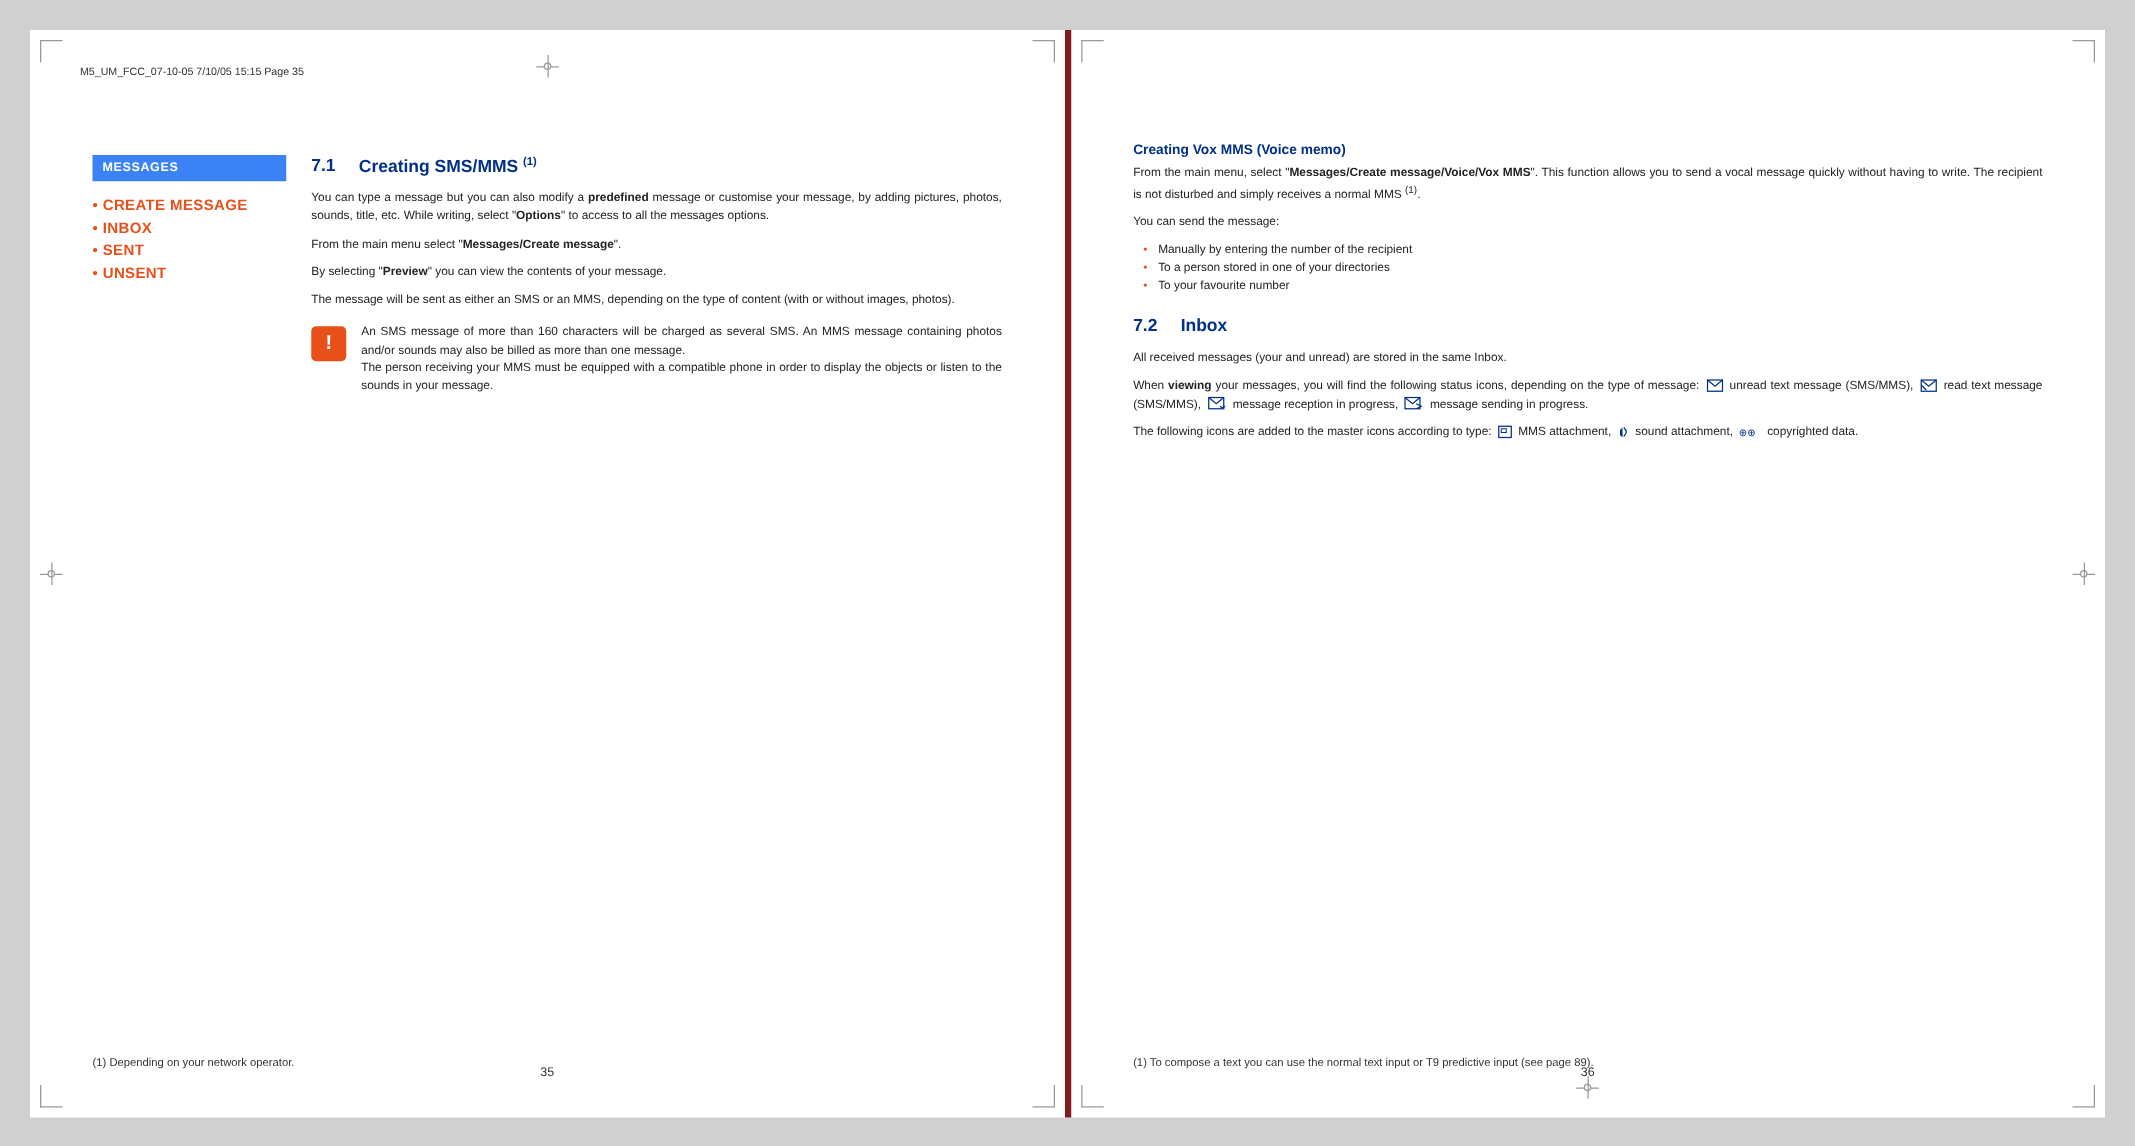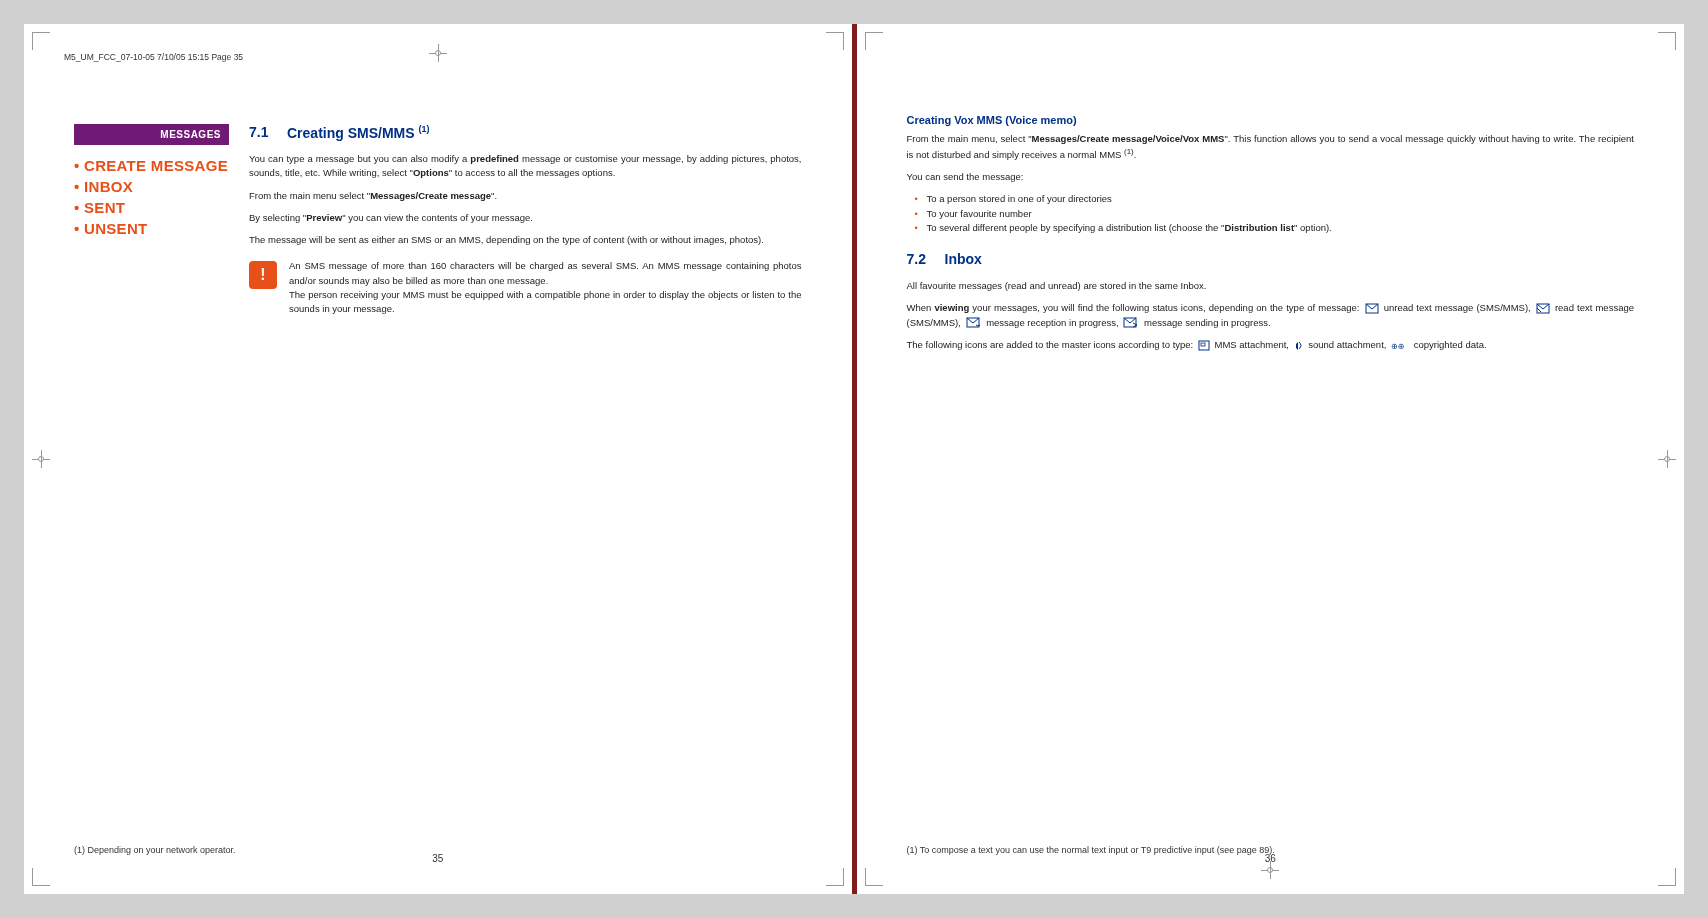--- a/index.html
+++ b/index.html
@@ -107,34 +107,34 @@
       transform: translateY(-50%);
     }
 
     
     .sidebar {
       float: left;
       width: 155px;
       margin-right: 20px;
     }
     .sidebar-header {
-      background: #701a75;
+      background: #3b82f6;
       color: white;
       font-size: 10px;
       font-weight: bold;
-      text-align: right;
+      text-align: left;
       padding: 5px 8px;
       margin-bottom: 10px;
       letter-spacing: 0.5px;
     }
     .sidebar-nav {
       list-style: none;
     }
     .sidebar-nav li {
-      font-size: 15px;
+      font-size: 12px;
       font-weight: bold;
       color: #e8501a;
       padding: 2px 0;
       letter-spacing: 0.3px;
     }
     .sidebar-nav li::before {
       content: '• ';
     }
 
     
@@ -353,32 +353,32 @@
 
       <p class="body-text" style="text-align: justify;">
         From the main menu, select "<b>Messages/Create message/Voice/Vox MMS</b>". This function allows you to send a vocal message quickly without having to write. The recipient is not disturbed and simply receives a normal MMS <sup>(1)</sup>.
       </p>
 
       <p class="body-text">
         You can send the message:
       </p>
 
       <ul class="bullet-list">
+        <li>Manually by entering the number of the recipient</li>
         <li>To a person stored in one of your directories</li>
         <li>To your favourite number</li>
-        <li>To several different people by specifying a distribution list (choose the "<b>Distribution list</b>" option).</li>
       </ul>
 
       <div style="margin-top: 16px;">
         <div class="section-header">
           <span class="section-number">7.2</span>
           <span class="section-title">Inbox</span>
         </div>
 
-        <p class="body-text">All favourite messages (read and unread) are stored in the same Inbox.</p>
+        <p class="body-text">All received messages (your and unread) are stored in the same Inbox.</p>
 
         <p class="body-text" style="text-align: justify;">
           When <b>viewing</b> your messages, you will find the following status icons, depending on the type of message:
           
           <svg style="display:inline-block;vertical-align:middle;width:14px;height:11px;margin:0 2px;" viewBox="0 0 14 11">
             <rect x="1" y="1" width="12" height="9" fill="none" stroke="#003087" stroke-width="1"></rect>
             <polyline points="1,1 7,6 13,1" fill="none" stroke="#003087" stroke-width="1"></polyline>
           </svg>
           unread text message (SMS/MMS),
           

